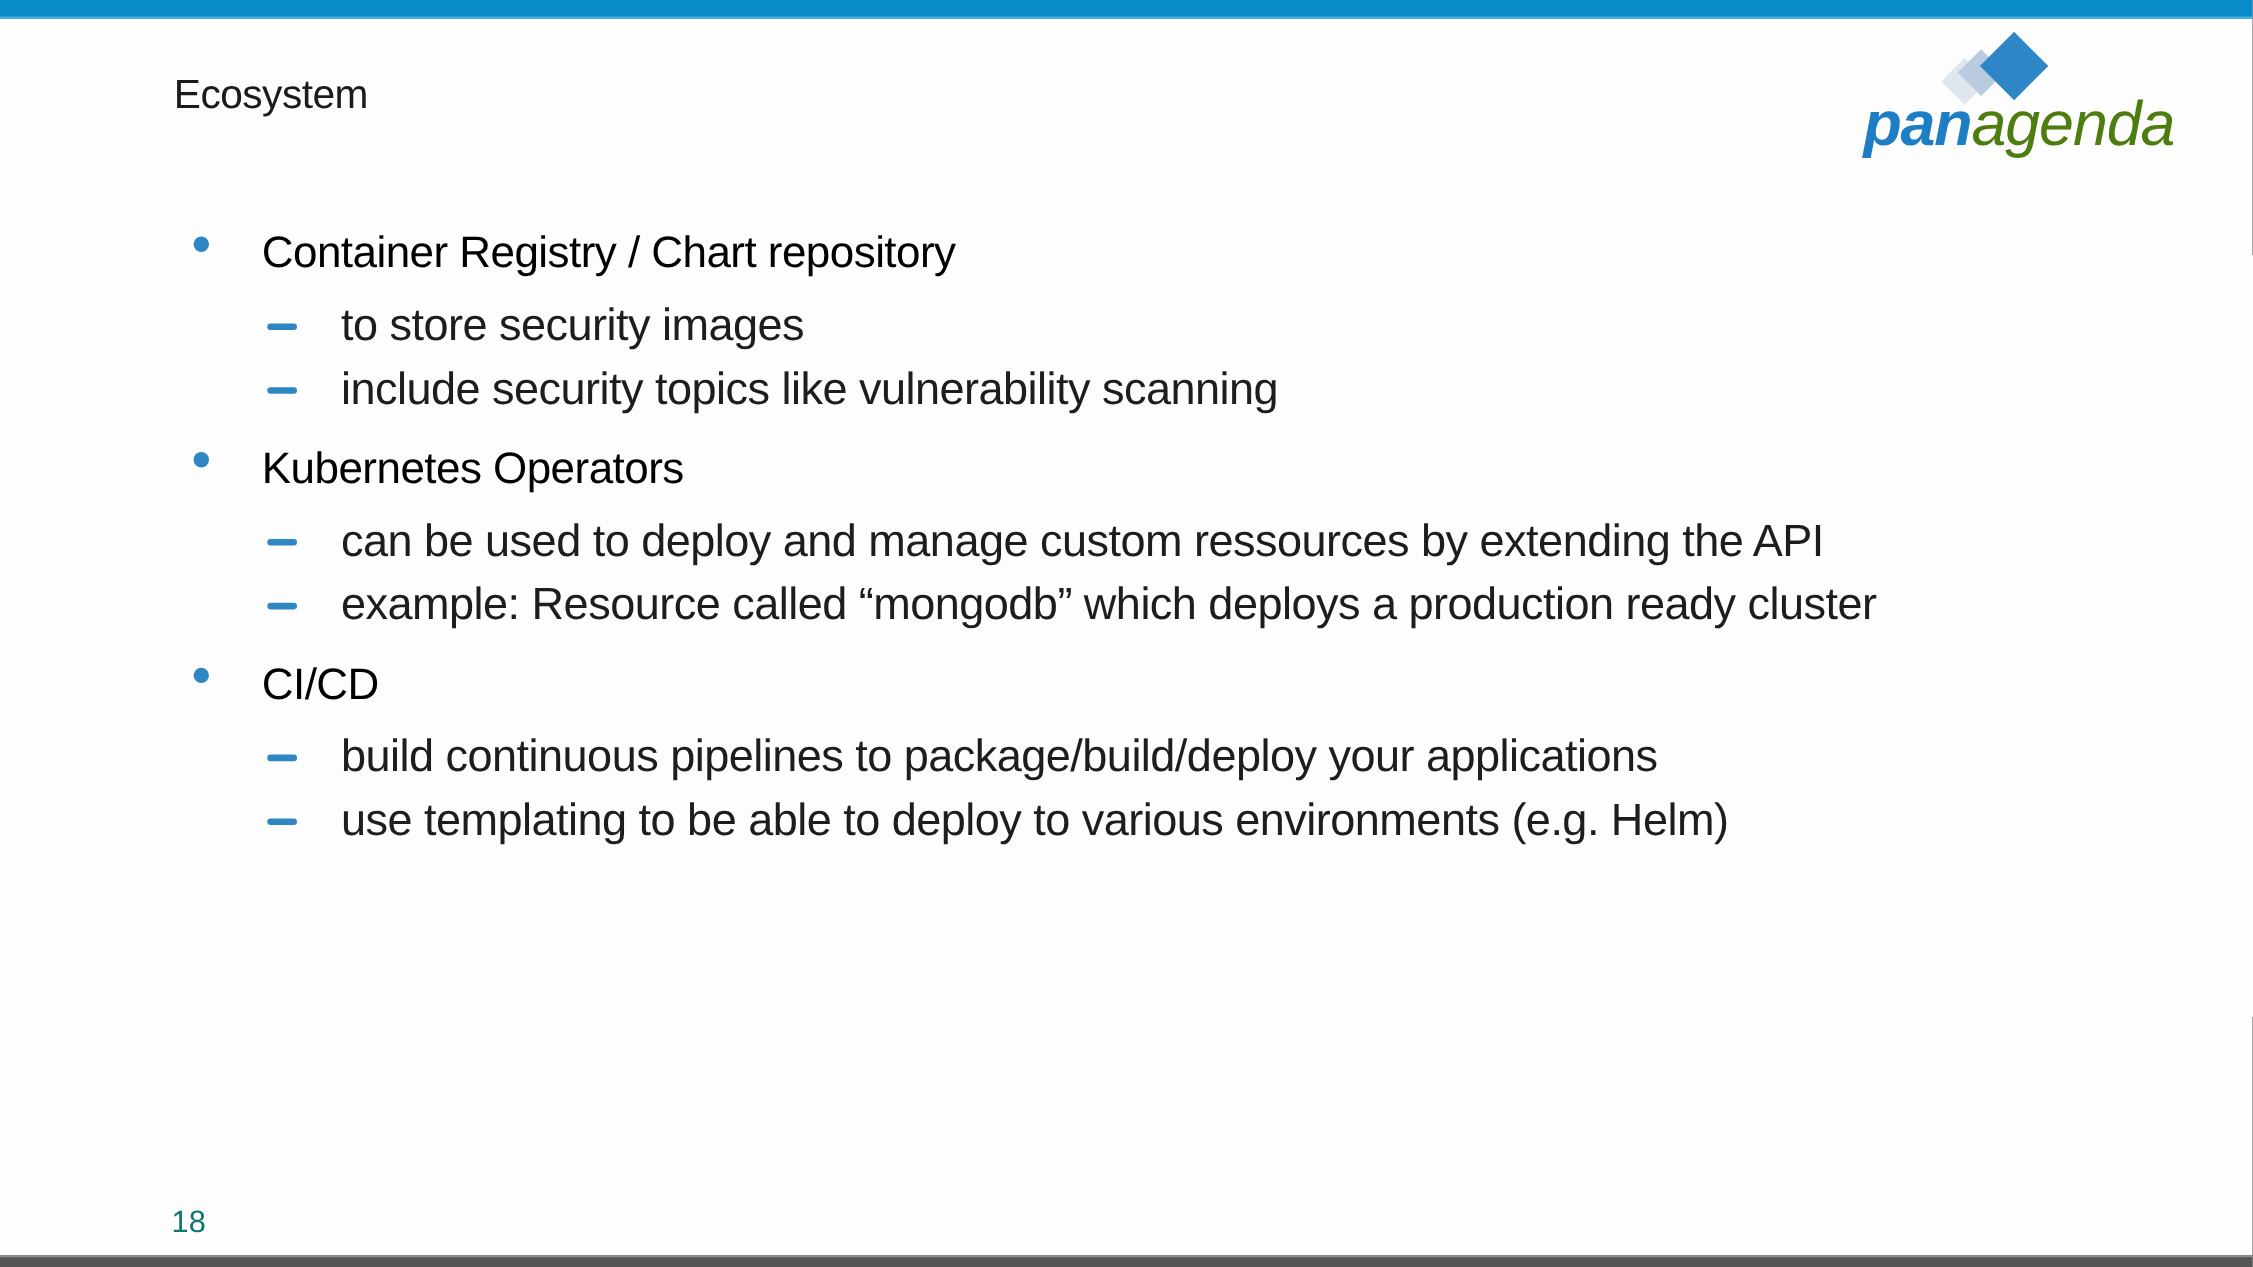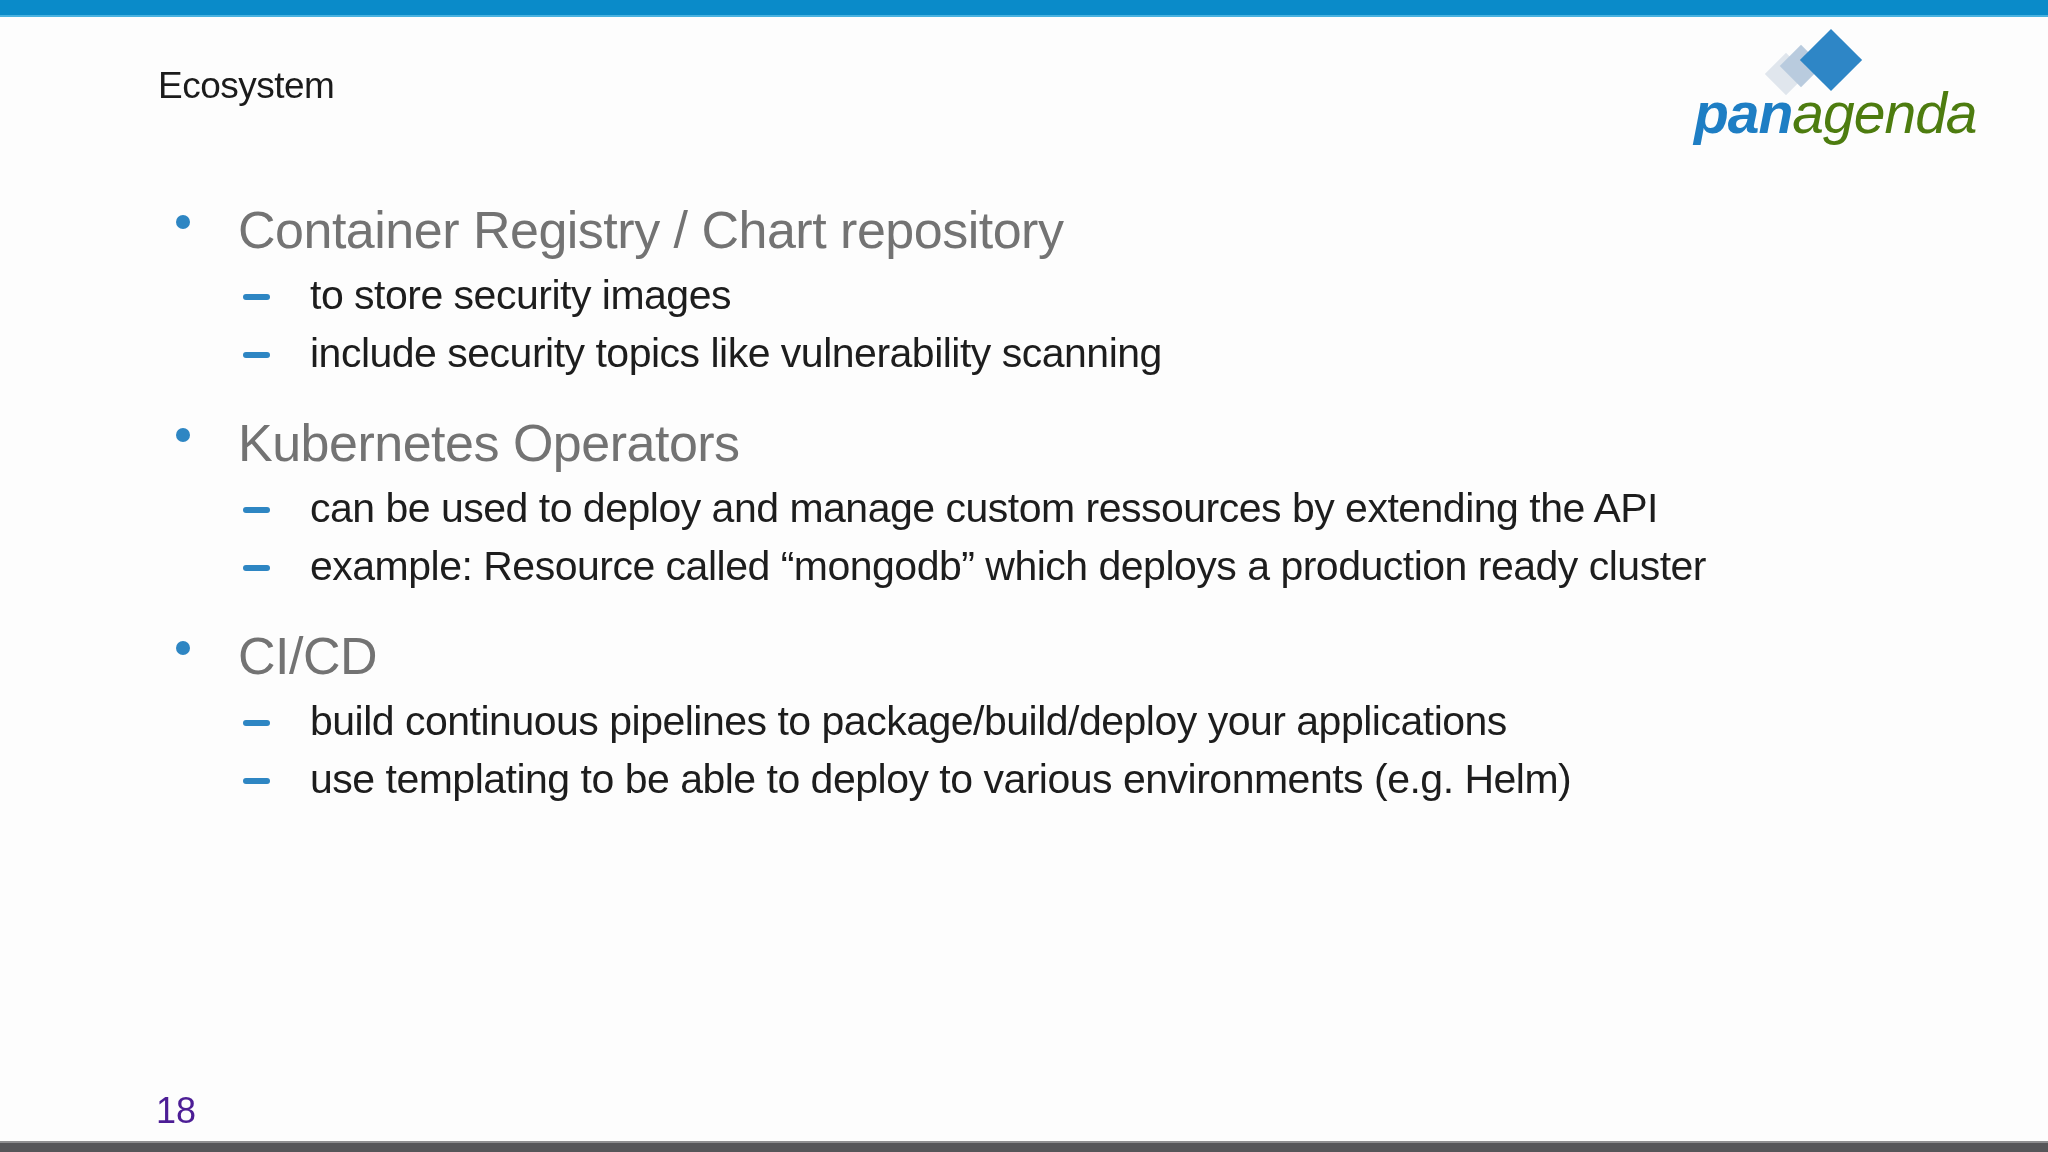--- a/index.html
+++ b/index.html
@@ -36,27 +36,27 @@
     font-style:italic;
     letter-spacing:-1px;
     white-space:nowrap;
   }
   .logo-text .pan{font-weight:700;color:#1e7ec4;font-style:italic;}
   .logo-text .agenda{font-weight:400;color:#4d7c0f;}
   
   .content{
     position:absolute;left:172px;top:194px;width:1760px;
   }
-  .group + .group{margin-top:25px;}
+  .group + .group{margin-top:8px;}
   .h-row{
     position:relative;
     padding-left:66px;
-    font-size:52px;line-height:72px;
+    font-size:40px;line-height:72px;
     letter-spacing:-0.5px;
-    color:#737373;
+    color:#000000;
     white-space:nowrap;
   }
   .dot{
     position:absolute;left:4px;top:21px;
     width:14px;height:14px;border-radius:50%;
     background:#2e86c3;
   }
   .s-row{
     position:relative;
     padding-left:138px;
@@ -65,22 +65,22 @@
     color:#1d1d1d;
     white-space:nowrap;
   }
   .dash{
     position:absolute;left:71px;top:28px;
     width:27px;height:6px;border-radius:3px;
     background:#2e86c3;
   }
   .page-num{
     position:absolute;left:156px;top:1095px;
-    font-size:36px;line-height:32px;
-    color:#4c1d95;
+    font-size:28px;line-height:32px;
+    color:#0f766e;
   }
   .bar-bottom{
     position:absolute;left:0;right:0;bottom:0;
     height:9px;
     background:#565659;
     border-top:2px solid #8e8e90;
   }
 </style>
 </head>
 <body>

